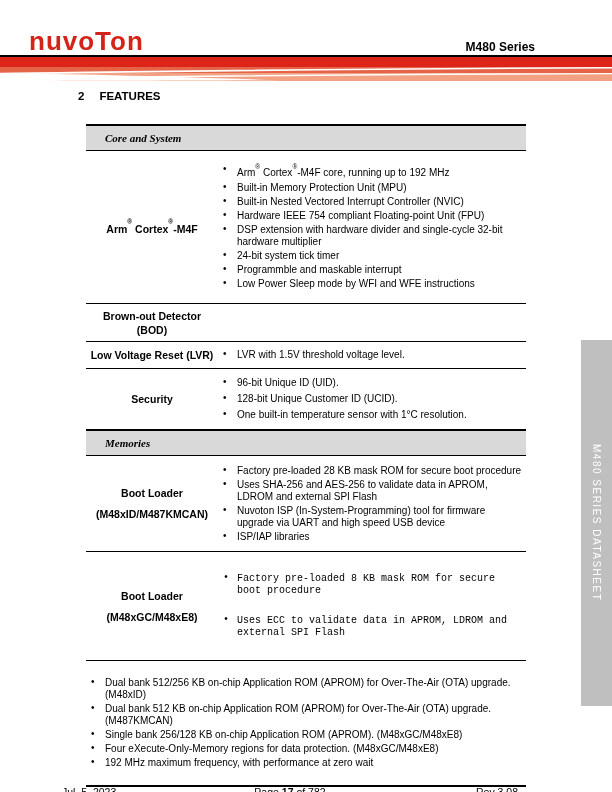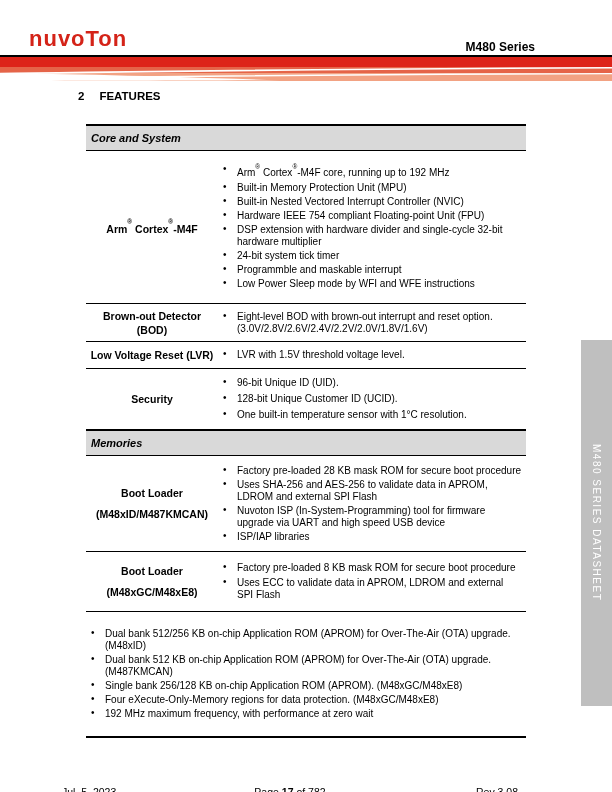--- a/index.html
+++ b/index.html
@@ -5,21 +5,21 @@
   * { margin:0; padding:0; box-sizing:border-box; }
   html,body { background:#e8e8e8; }
   .page {
     position:relative; width:612px; height:792px; margin:0 auto;
     background:#ffffff; overflow:hidden;
     font-family:"Liberation Sans", sans-serif; color:#000;
   }
   
   .logo {
     position:absolute; left:29px; top:26px;
-    font-size:22px; font-weight:bold; letter-spacing:1px;
+    font-size:26px; font-weight:bold; letter-spacing:1px;
     color:#d42318;
   }
   .series-label {
     position:absolute; right:77px; top:40px;
     font-size:12px; font-weight:bold;
   }
   .header-rule {
     position:absolute; left:0; top:55px; width:612px; height:2px; background:#000;
   }
   .banner { position:absolute; left:0; top:57px; width:612px; height:24px; }
@@ -32,21 +32,22 @@
   
   .tbl {
     position:absolute; left:86px; top:124px; width:440px;
     border-bottom:2.5px solid #000;
     font-size:10px;
   }
   .sec-h {
     background:#d9d9d9;
     border-top:2.5px solid #000; border-bottom:1px solid #000;
     font-size:11px; font-weight:bold; font-style:italic;
-    padding:6px 6px 6px 5px;
+    padding:6px 6px 6px 19px;
+    font-family:Liberation Serif, serif;
   }
   .row { display:flex; align-items:center; }
   .row + .row { border-top:1px solid #000; }
   .lbl {
     width:132px; flex:none; align-self:stretch;
     display:flex; flex-direction:column; justify-content:center; align-items:center;
     text-align:center; font-weight:bold; font-size:10.5px; line-height:12px;
     padding:3px 2px;
   }
   .lbl .l2 { margin-top:2px; }
@@ -60,21 +61,21 @@
     content:"•"; position:absolute; left:5px; top:-1px; font-size:10px;
   }
   sup.rsym { font-size:6.5px; position:relative; top:-3.5px; }
   .r-cortex   { min-height:152px; }
   .r-bod      { min-height:38px; }
   .r-lvr      { min-height:27px; }
   .r-security { min-height:61px; }
   .r-security .bullet { margin:4px 0; }
   .r-bl1      { min-height:95px; }
   .r-bl2      { min-height:60px; }
-  .r-bl2 .bullet { margin:3px 0; }
+  .r-bl2 .bullet { margin:18px 0;font-family:Liberation Mono, monospace; }
   .r-flash    { min-height:125px; }
   
   .side-tab {
     position:absolute; left:581px; top:340px; width:31px; height:366px;
     background:#bfbfbf;
     display:flex; align-items:center; justify-content:center;
   }
   .side-tab span {
     writing-mode:vertical-rl;
     color:#ffffff; font-size:10px; letter-spacing:1.5px; white-space:nowrap;
@@ -129,23 +130,20 @@
           <div class="bullet">Programmble and maskable interrupt</div>
           <div class="bullet">Low Power Sleep mode by WFI and WFE instructions</div>
         </div>
       </div>
 
       <div class="row r-bod">
         <div class="lbl">
           <div>Brown-out Detector</div>
           <div class="l2">(BOD)</div>
         </div>
-        <div class="cell">
-          <div class="bullet">Eight-level BOD with brown-out interrupt and reset option. (3.0V/2.8V/2.6V/2.4V/2.2V/2.0V/1.8V/1.6V)</div>
-        </div>
       </div>
 
       <div class="row r-lvr">
         <div class="lbl">
           <div>Low Voltage Reset (LVR)</div>
         </div>
         <div class="cell">
           <div class="bullet">LVR with 1.5V threshold voltage level.</div>
         </div>
       </div>

